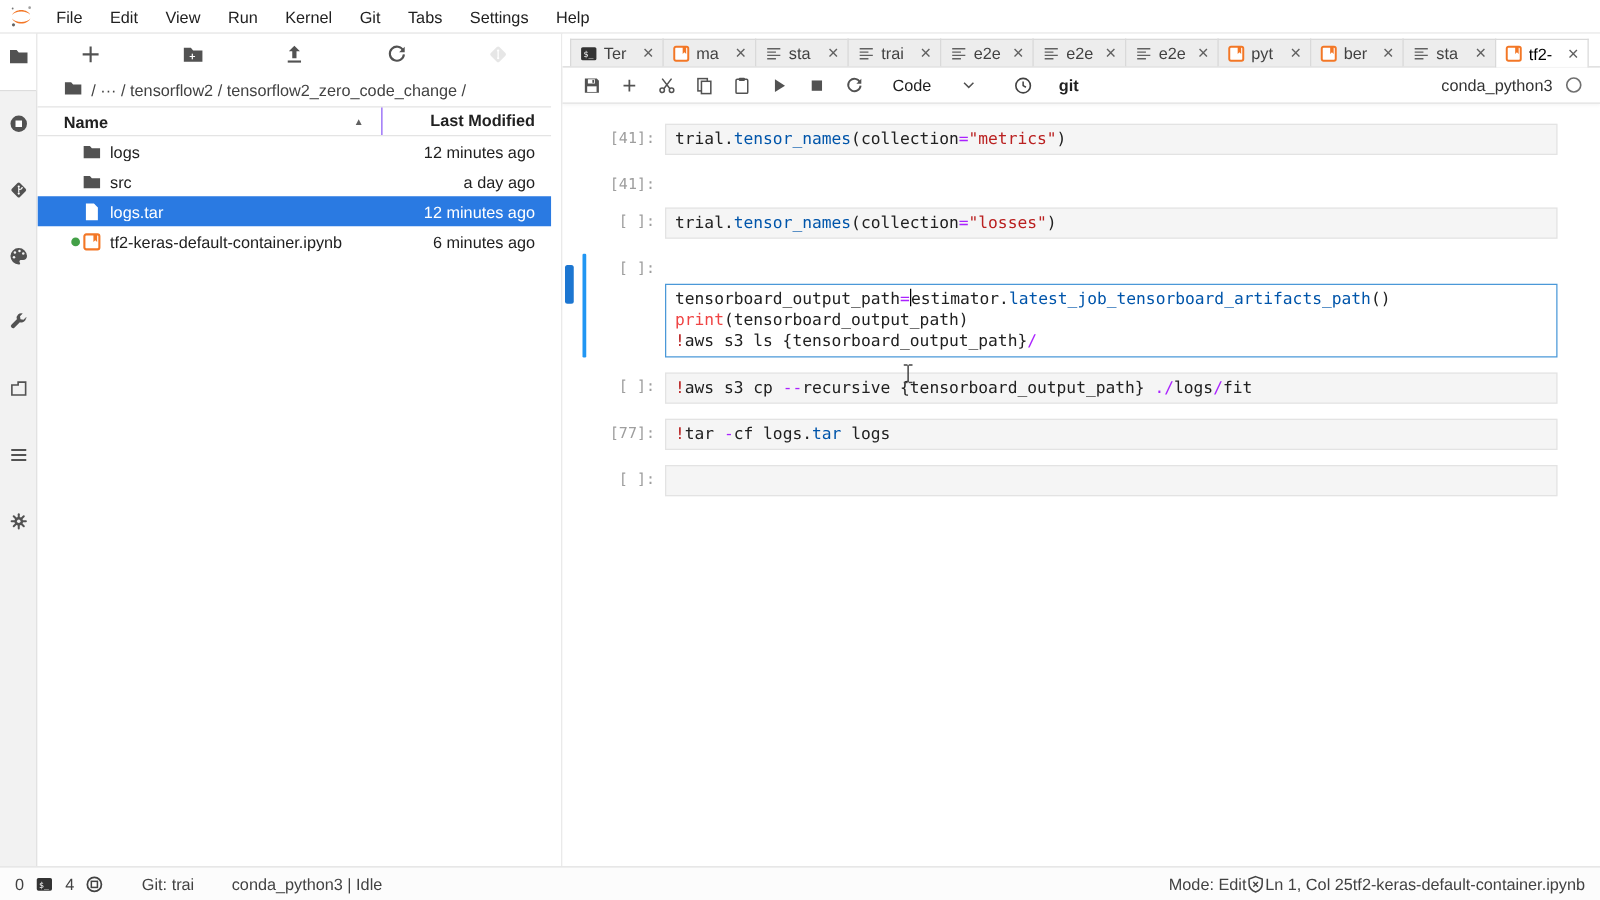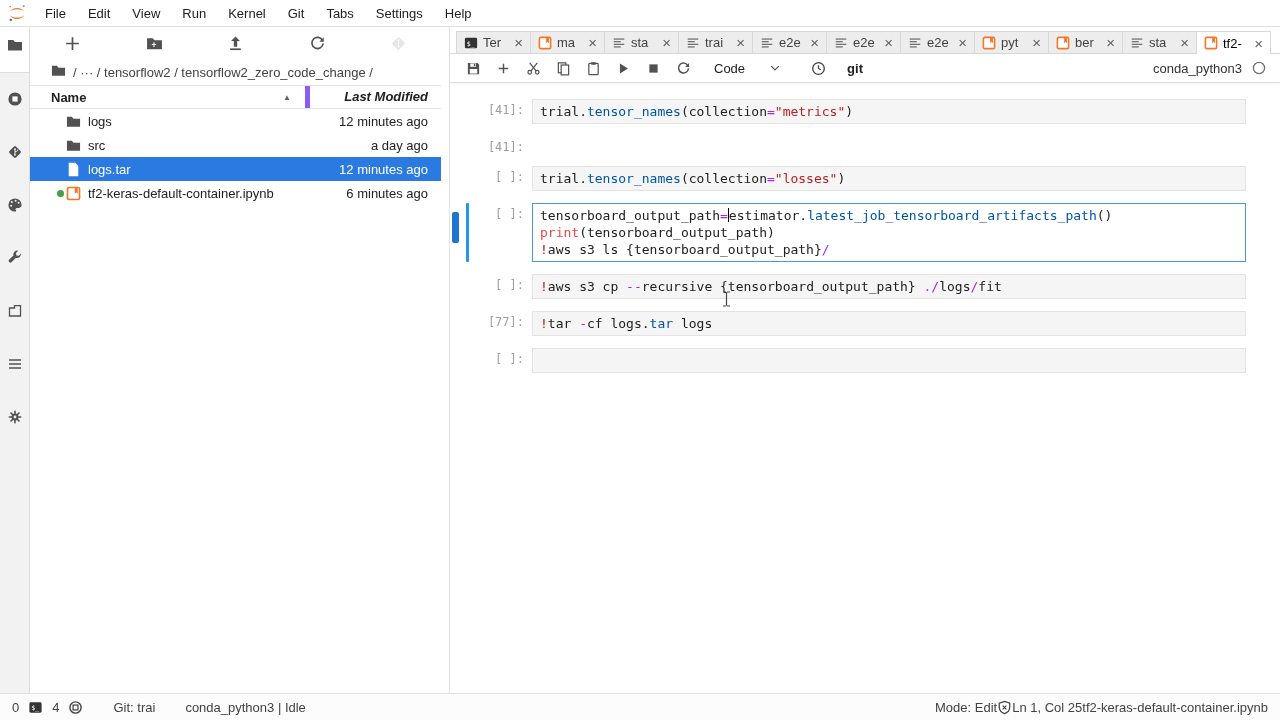--- a/index.html
+++ b/index.html
@@ -26,21 +26,21 @@
   .strip-item svg { width:16px; height:16px; }
 
   
   #filebrowser { width:411px; flex:none; background:#fff; display:flex; flex-direction:column; }
   #fb-toolbar { height:32px; display:flex; align-items:center; justify-content:space-between; padding:4px 34px 0 34px; }
   #fb-toolbar .icon svg { width:17px; height:17px; }
   #fb-breadcrumb { height:26px; display:flex; align-items:center; padding-left:21px; gap:7px; color:#424242; }
   #fb-breadcrumb svg { width:15px; height:15px; }
   #fb-header { height:24px; display:flex; align-items:center; border-top:1px solid #e4e4e4; border-bottom:1px solid #e4e4e4; font-weight:bold; color:#212121; }
   #fb-header .col-name { flex:1; display:flex; align-items:center; justify-content:space-between; padding:0 14px 0 21px; height:100%; }
-  #fb-header .col-mod { width:136px; text-align:right; padding-right:13px; border-left:5px solid #8b5cf6; height:100%; line-height:22px;font-style:italic; }
+  #fb-header .col-mod { width:136px; text-align:right; padding-right:13px; border-left:1px solid #8b5cf6; height:100%; line-height:22px; }
   .sort-caret { font-size:8px; color:#616161; }
   #fb-rows { flex:1; overflow:hidden; }
   .fb-row { height:24px; display:flex; align-items:center; padding-left:36px; position:relative; color:#212121; }
   .fb-row .icon { margin-right:7px; display:flex; }
   .fb-row .icon svg { width:15px; height:15px; }
   .fb-row .fname { flex:1; white-space:nowrap; overflow:hidden; }
   .fb-row .fmod { width:140px; text-align:right; padding-right:13px; flex:none; }
   .fb-row.selected { background:#2a7ae2; color:#fff; }
   .fb-row.selected svg path, .fb-row.selected svg rect { stroke:#fff !important; }
   .run-dot { position:absolute; left:27px; top:9px; width:7px; height:7px; border-radius:50%; background:#43a047; }
@@ -74,21 +74,21 @@
 
   
   #cells { flex:1; padding-top:16px; overflow:hidden; font-family:"DejaVu Sans Mono", monospace; }
   .cellrow { display:flex; margin-bottom:12px; }
   .collapser { width:20px; flex:none; position:relative; }
   .collapser .bar { position:absolute; right:1px; top:0; bottom:0; width:3px; background:#2196f3; border-radius:1px; }
   .collapser .thumb { position:absolute; left:2px; top:9px; width:7px; height:31px; background:#1c76d1; border-radius:2px; }
   .prompt { width:62px; flex:none; text-align:right; padding:4px 8px 0 0; font-size:12px; color:#9e9e9e; white-space:nowrap; }
   .editor { flex:1; margin-right:34px; background:#f5f5f5; border:1px solid #e3e3e3; padding:3px 7px; font-size:13px; line-height:17px; color:#212121; }
   .editor .cl { white-space:pre; min-height:17px; }
-  .cellrow.active .editor { background:#fff; border-color:#4a98d8; }
+  .cellrow.active .editor { background:#fff; border-color:#4a98d8;margin-top:24px; }
   .editor.output { background:#fff; border-color:transparent; padding-top:2px; }
   .tk-p { color:#aa22ff; }
   .tk-s { color:#ba2121; }
   .tk-b { color:#0055aa; }
   .tk-g { color:#ef4444; }
   .tk-e { color:#b71c1c; }
   .caret { display:inline-block; width:1px; height:14px; background:#000; vertical-align:-2px; }
 
   
   #statusbar { height:27px; flex:none; display:flex; align-items:center; background:#fcfcfc; border-top:1px solid #e0e0e0; padding:0 12px; color:#424242; }

